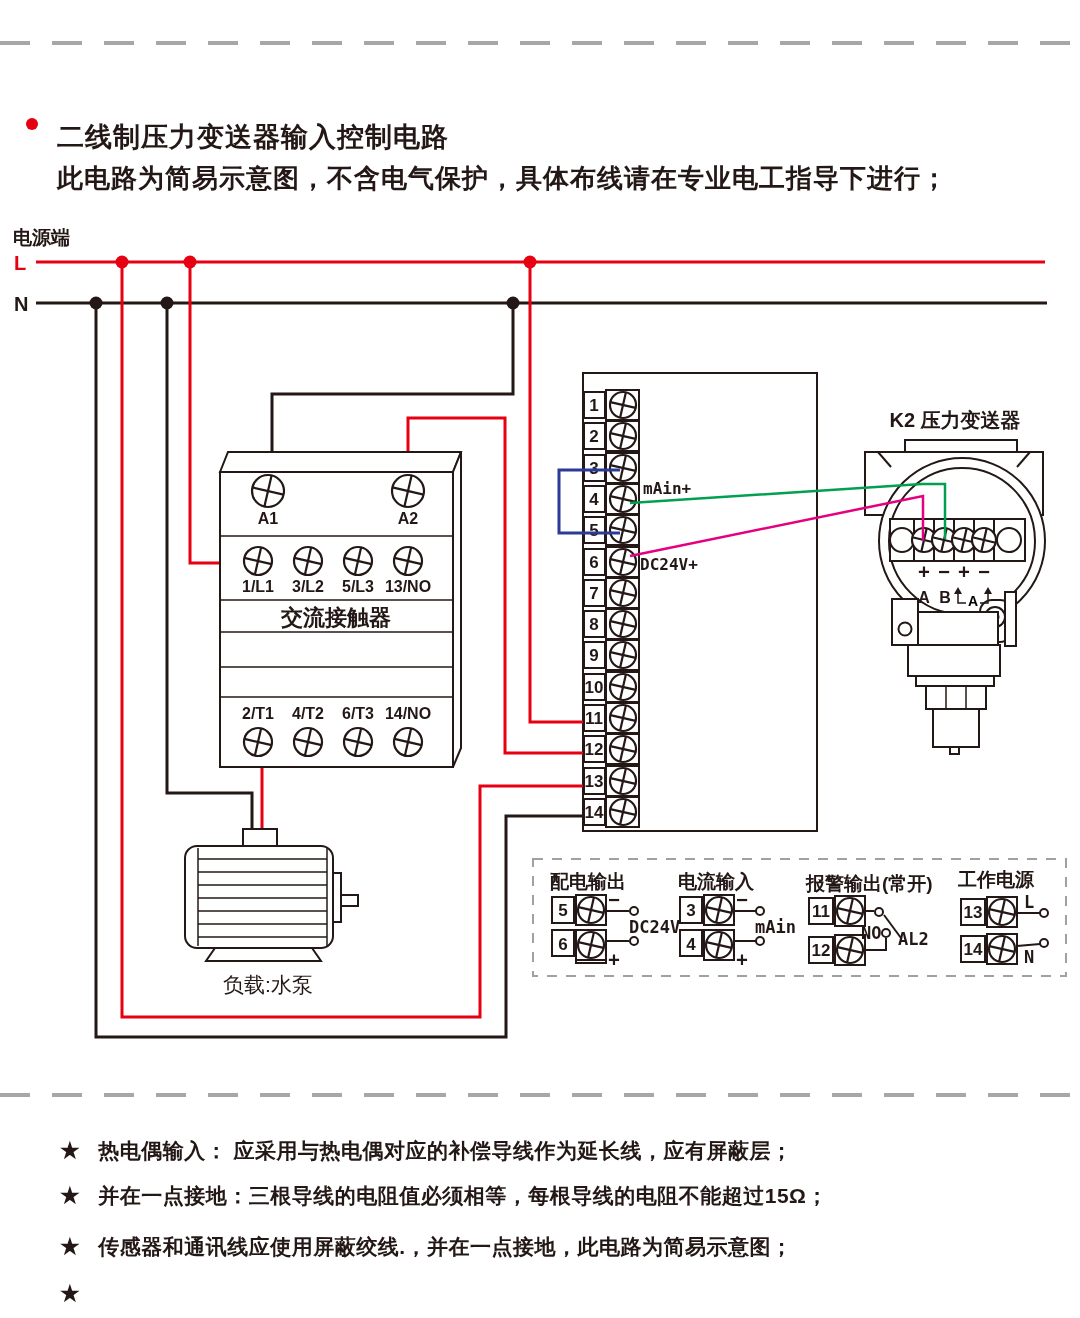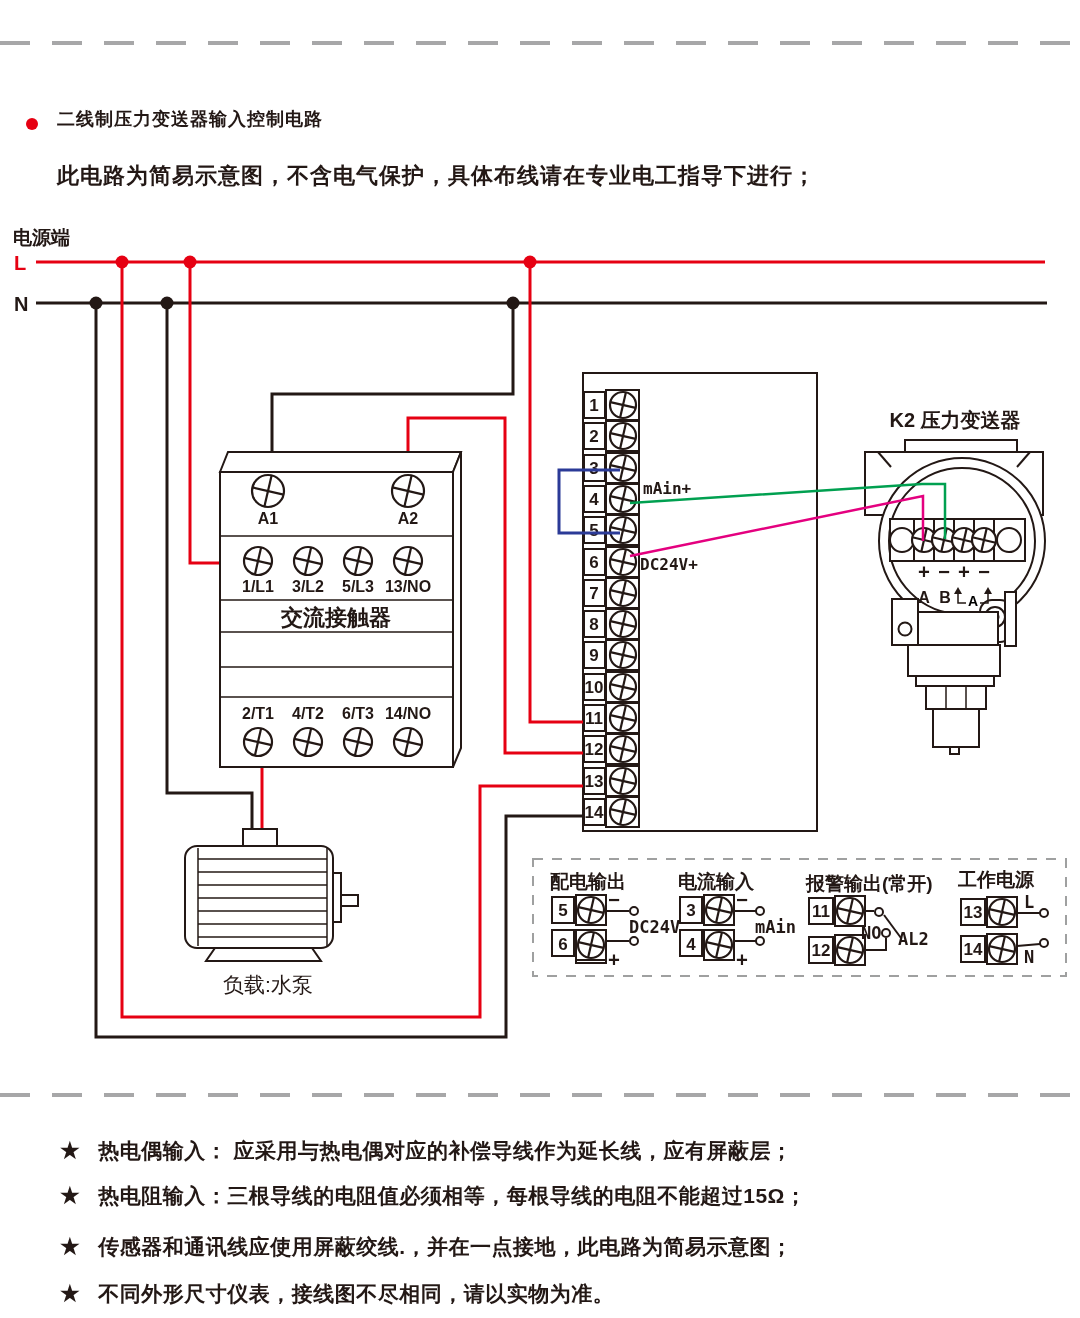--- a/index.html
+++ b/index.html
@@ -1,19 +1,19 @@
 <!DOCTYPE html>
 <html><head>
 <meta charset="utf-8">
 <style>
   html,body{margin:0;padding:0;background:#ffffff;}
   body{width:1080px;height:1318px;position:relative;font-family:"Liberation Sans",sans-serif;color:#231815;}
   .abs{position:absolute;}
-  .page-title{font-size:18px;font-weight:bold;letter-spacing:1px;}
-  .page-subtitle{font-size:22px;font-weight:bold;letter-spacing:1px;}
+  .page-title{font-size:27px;font-weight:bold;letter-spacing:1px;margin-top:12px;}
+  .page-subtitle{font-size:26px;font-weight:bold;letter-spacing:1px;}
   .red-dot{width:12px;height:12px;border-radius:50%;background:#e60012;}
   .power-label{font-size:19px;font-weight:bold;}
   .note-row{display:flex;align-items:flex-start;gap:18px;font-size:21px;font-weight:bold;letter-spacing:0.5px;}
   .note-star{font-size:22px;line-height:1.2;}
   .note-text{line-height:1.2;text-align:center;}
   svg{position:absolute;left:0;top:0;}
   .ln{stroke:#231815;stroke-width:2;fill:none;}
   .ln-thin{stroke:#231815;stroke-width:1.5;fill:none;}
   .box{stroke:#231815;stroke-width:2;fill:#ffffff;}
   .wire-red{stroke:#e60012;stroke-width:3;fill:none;}
@@ -371,22 +371,21 @@
 <div class="abs page-title" style="left:57px;top:107px;">二线制压力变送器输入控制电路</div>
 <div class="abs page-subtitle" style="left:57px;top:161px;">此电路为简易示意图，不含电气保护，具体布线请在专业电工指导下进行；</div>
 <div class="abs power-label" style="left:13px;top:225px;text-align:right;">电源端</div>
 
 <div class="abs note-row" style="left:60px;top:1138px;">
   <span class="note-star">★</span>
   <span class="note-text">热电偶输入： 应采用与热电偶对应的补偿导线作为延长线，应有屏蔽层；</span>
 </div>
 <div class="abs note-row" style="left:60px;top:1183px;">
   <span class="note-star">★</span>
-  <span class="note-text">热电阻输入：三根导线的电阻值必须相等，每根导线的电阻不能超过15Ω；</span>
+  <span class="note-text">并在一点接地：三根导线的电阻值必须相等，每根导线的电阻不能超过15Ω；</span>
 </div>
 <div class="abs note-row" style="left:60px;top:1234px;">
   <span class="note-star">★</span>
   <span class="note-text">传感器和通讯线应使用屏蔽绞线.，并在一点接地，此电路为简易示意图；</span>
 </div>
 <div class="abs note-row" style="left:60px;top:1281px;">
   <span class="note-star">★</span>
-  <span class="note-text">不同外形尺寸仪表，接线图不尽相同，请以实物为准。</span>
 </div>
 
 </body></html>

